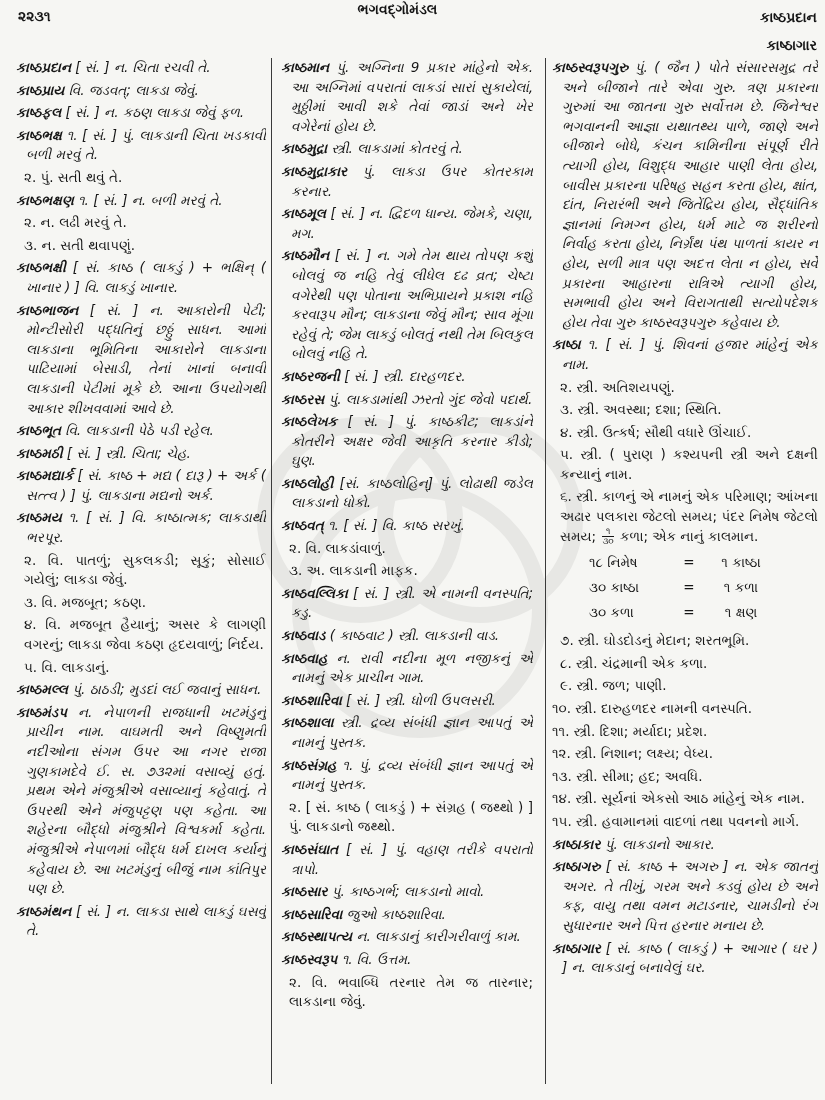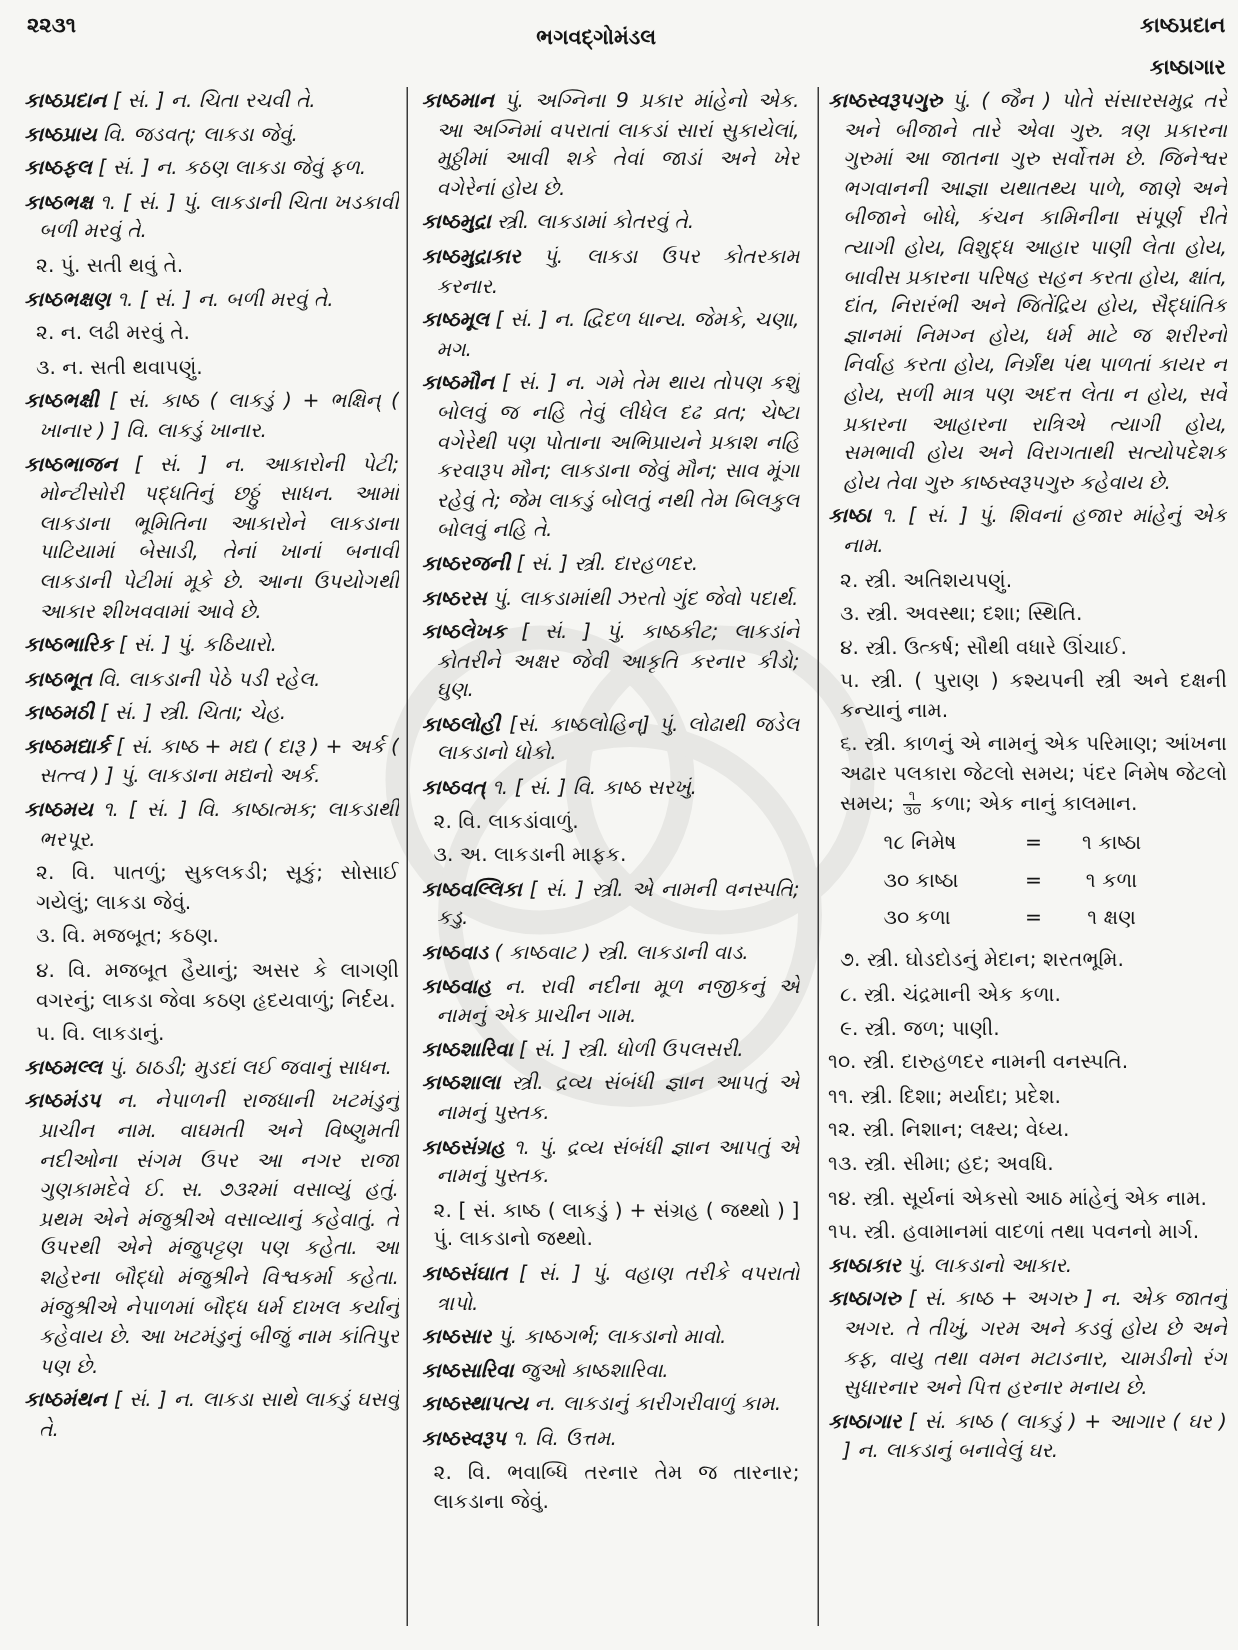--- a/index.html
+++ b/index.html
@@ -3,22 +3,22 @@
 <meta charset="utf-8">
 <style>
   html, body { margin:0; padding:0; }
   body {
     width:825px; height:1100px; position:relative; overflow:hidden;
     background:#f6f6f3; color:#151515;
     font-family:"DejaVu Sans", "Liberation Sans", sans-serif;
   }
   .watermark { position:absolute; left:0; top:0; width:825px; height:1100px; pointer-events:none; }
   .hdr { position:absolute; font-weight:bold; font-size:14px; line-height:18px; }
-  .pg { left:18px; top:8px; }
-  .ttl { left:0; width:795px; top:16px; text-align:center; }
+  .pg { left:18px; top:8px;font-family:Liberation Serif, serif; }
+  .ttl { left:0; width:795px; top:0; text-align:center; }
   .g1 { right:8px; top:8px; text-align:right; }
   .g2 { right:8px; top:36px; text-align:right; }
   .rule { position:absolute; top:58px; width:1px; height:1026px; background:#3a3a3a; }
   .col {
     position:absolute; top:58px; height:1030px; overflow:hidden;
     font-size:13.5px; line-height:19.6px; text-align:justify;
   }
   .c1 { left:16px; width:250px; }
   .c2 { left:281px; width:252px; }
   .c3 { left:552px; width:266px; }
@@ -58,21 +58,20 @@
   <p class="e"><b>કાષ્ઠપ્રદાન</b> <span>[ સં. ] ન. ચિતા રચવી તે.</span></p>
   <p class="e"><b>કાષ્ઠપ્રાય</b> <span>વિ. જડવત્; લાકડા જેવું.</span></p>
   <p class="e"><b>કાષ્ઠફલ</b> <span>[ સં. ] ન. કઠણ લાકડા જેવું ફળ.</span></p>
   <p class="e"><b>કાષ્ઠભક્ષ</b> <span>૧. [ સં. ] પું. લાકડાની ચિતા ખડકાવી બળી મરવું તે.</span></p>
   <p class="s">૨. પું. સતી થવું તે.</p>
   <p class="e"><b>કાષ્ઠભક્ષણ</b> <span>૧. [ સં. ] ન. બળી મરવું તે.</span></p>
   <p class="s">૨. ન. લઢી મરવું તે.</p>
   <p class="s">૩. ન. સતી થવાપણું.</p>
   <p class="e"><b>કાષ્ઠભક્ષી</b> <span>[ સં. કાષ્ઠ ( લાકડું ) + ભક્ષિન્ ( ખાનાર ) ] વિ. લાકડું ખાનાર.</span></p>
   <p class="e"><b>કાષ્ઠભાજન</b> <span>[ સં. ] ન. આકારોની પેટી; મોન્ટીસોરી પદ્ધતિનું છઠ્ઠું સાધન. આમાં લાકડાના ભૂમિતિના આકારોને લાકડાના પાટિયામાં બેસાડી, તેનાં ખાનાં બનાવી લાકડાની પેટીમાં મૂકે છે. આના ઉપયોગથી આકાર શીખવવામાં આવે છે.</span></p>
-  <p class="e"><b>કાષ્ઠભારિક</b> <span>[ સં. ] પું. કઠિયારો.</span></p>
   <p class="e"><b>કાષ્ઠભૂત</b> <span>વિ. લાકડાની પેઠે પડી રહેલ.</span></p>
   <p class="e"><b>કાષ્ઠમઠી</b> <span>[ સં. ] સ્ત્રી. ચિતા; ચેહ.</span></p>
   <p class="e"><b>કાષ્ઠમદ્યાર્ક</b> <span>[ સં. કાષ્ઠ + મદ્ય ( દારૂ ) + અર્ક ( સત્ત્વ ) ] પું. લાકડાના મદ્યનો અર્ક.</span></p>
   <p class="e"><b>કાષ્ઠમય</b> <span>૧. [ સં. ] વિ. કાષ્ઠાત્મક; લાકડાથી ભરપૂર.</span></p>
   <p class="s">૨. વિ. પાતળું; સુકલકડી; સૂકું; સોસાઈ ગયેલું; લાકડા જેવું.</p>
   <p class="s">૩. વિ. મજબૂત; કઠણ.</p>
   <p class="s">૪. વિ. મજબૂત હૈયાનું; અસર કે લાગણી વગરનું; લાકડા જેવા કઠણ હૃદયવાળું; નિર્દય.</p>
   <p class="s">૫. વિ. લાકડાનું.</p>
   <p class="e"><b>કાષ્ઠમલ્લ</b> <span>પું. ઠાઠડી; મુડદાં લઈ જવાનું સાધન.</span></p>
   <p class="e"><b>કાષ્ઠમંડપ</b> <span>ન. નેપાળની રાજધાની ખટમંડુનું પ્રાચીન નામ. વાઘમતી અને વિષ્ણુમતી નદીઓના સંગમ ઉપર આ નગર રાજા ગુણકામદેવે ઈ. સ. ૭૩૨માં વસાવ્યું હતું. પ્રથમ એને મંજુશ્રીએ વસાવ્યાનું કહેવાતું. તે ઉપરથી એને મંજુપટ્ટણ પણ કહેતા. આ શહેરના બૌદ્ધો મંજુશ્રીને વિશ્વકર્મા કહેતા. મંજુશ્રીએ નેપાળમાં બૌદ્ધ ધર્મ દાખલ કર્યાનું કહેવાય છે. આ ખટમંડુનું બીજું નામ કાંતિપુર પણ છે.</span></p>

